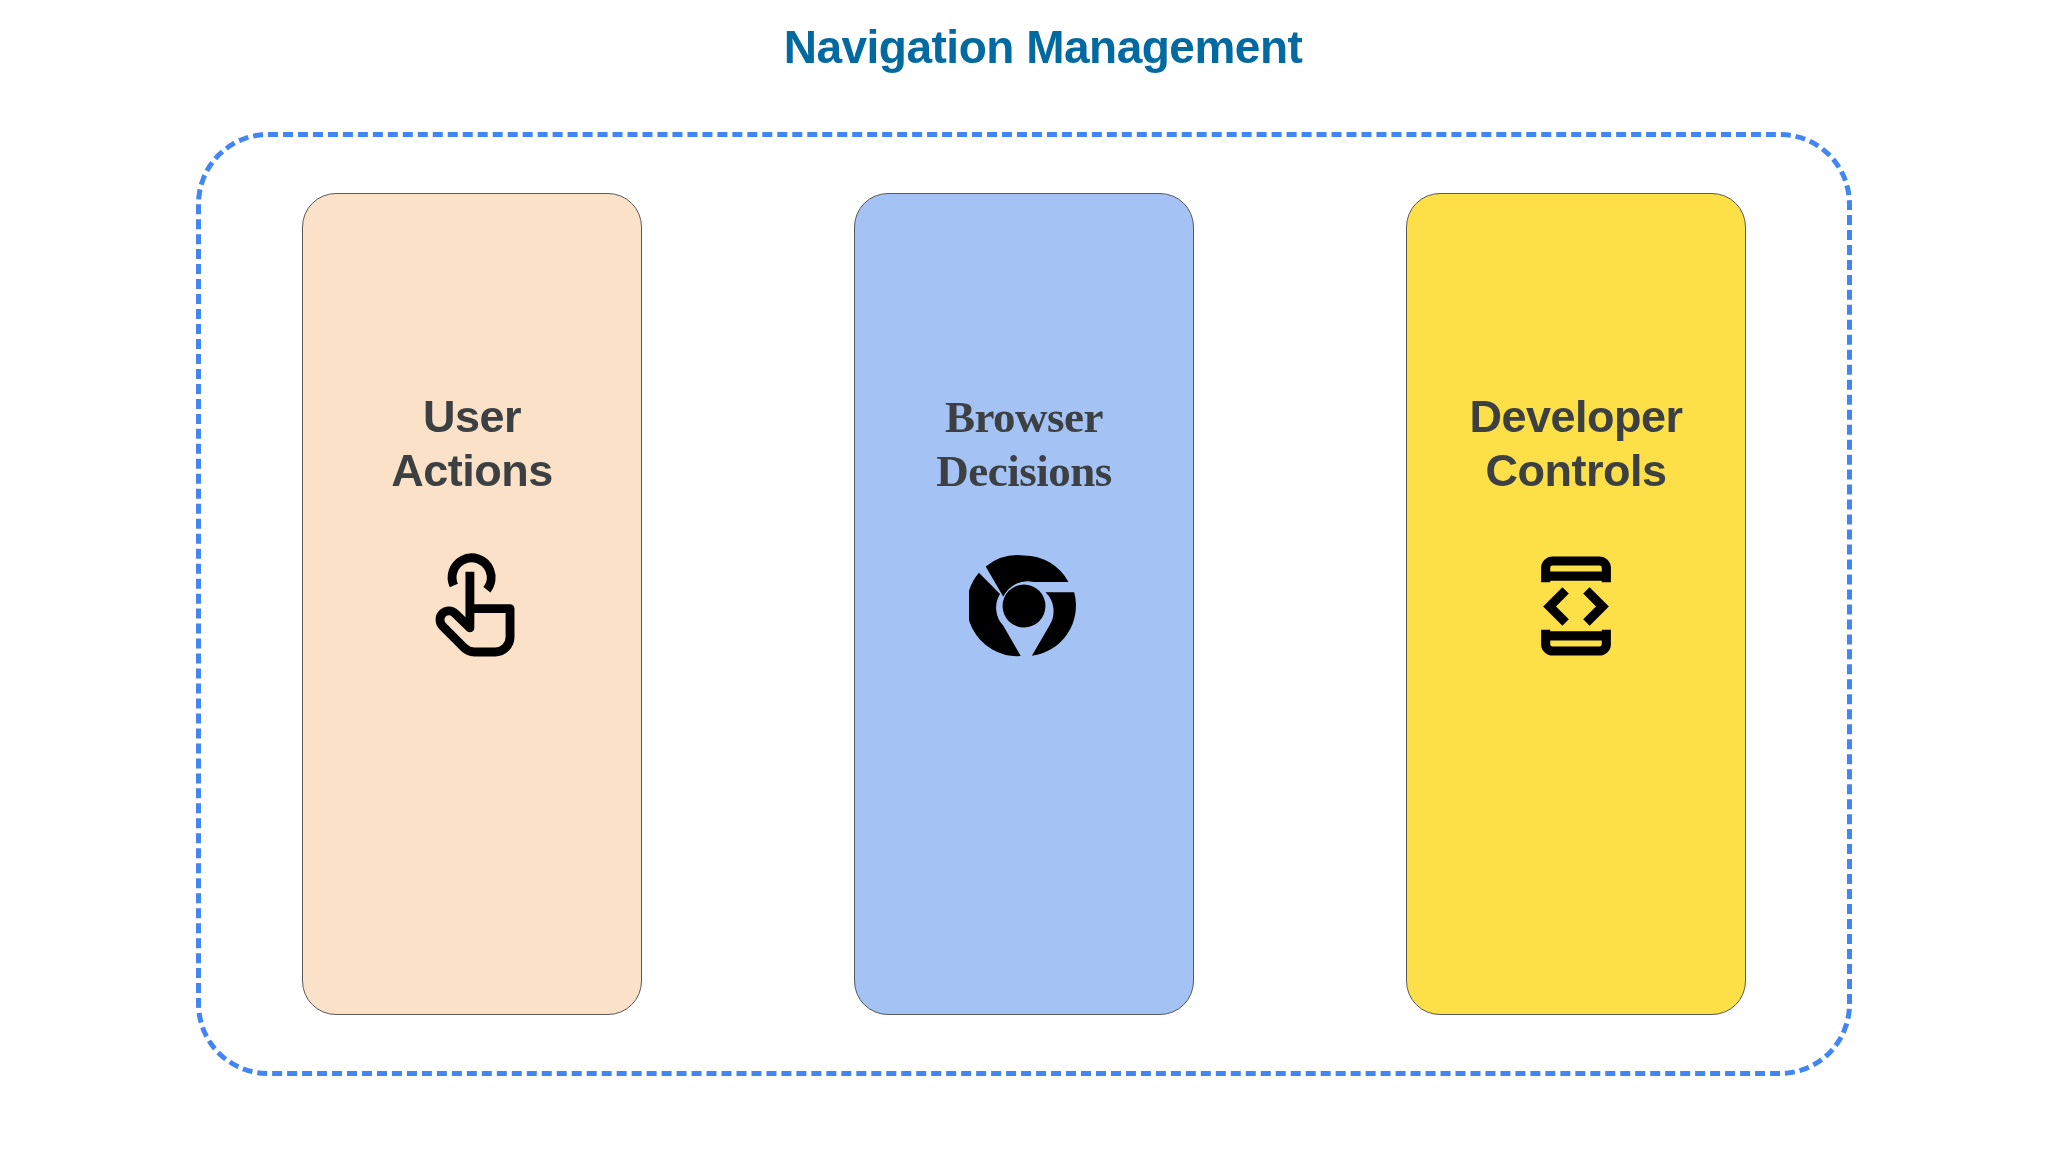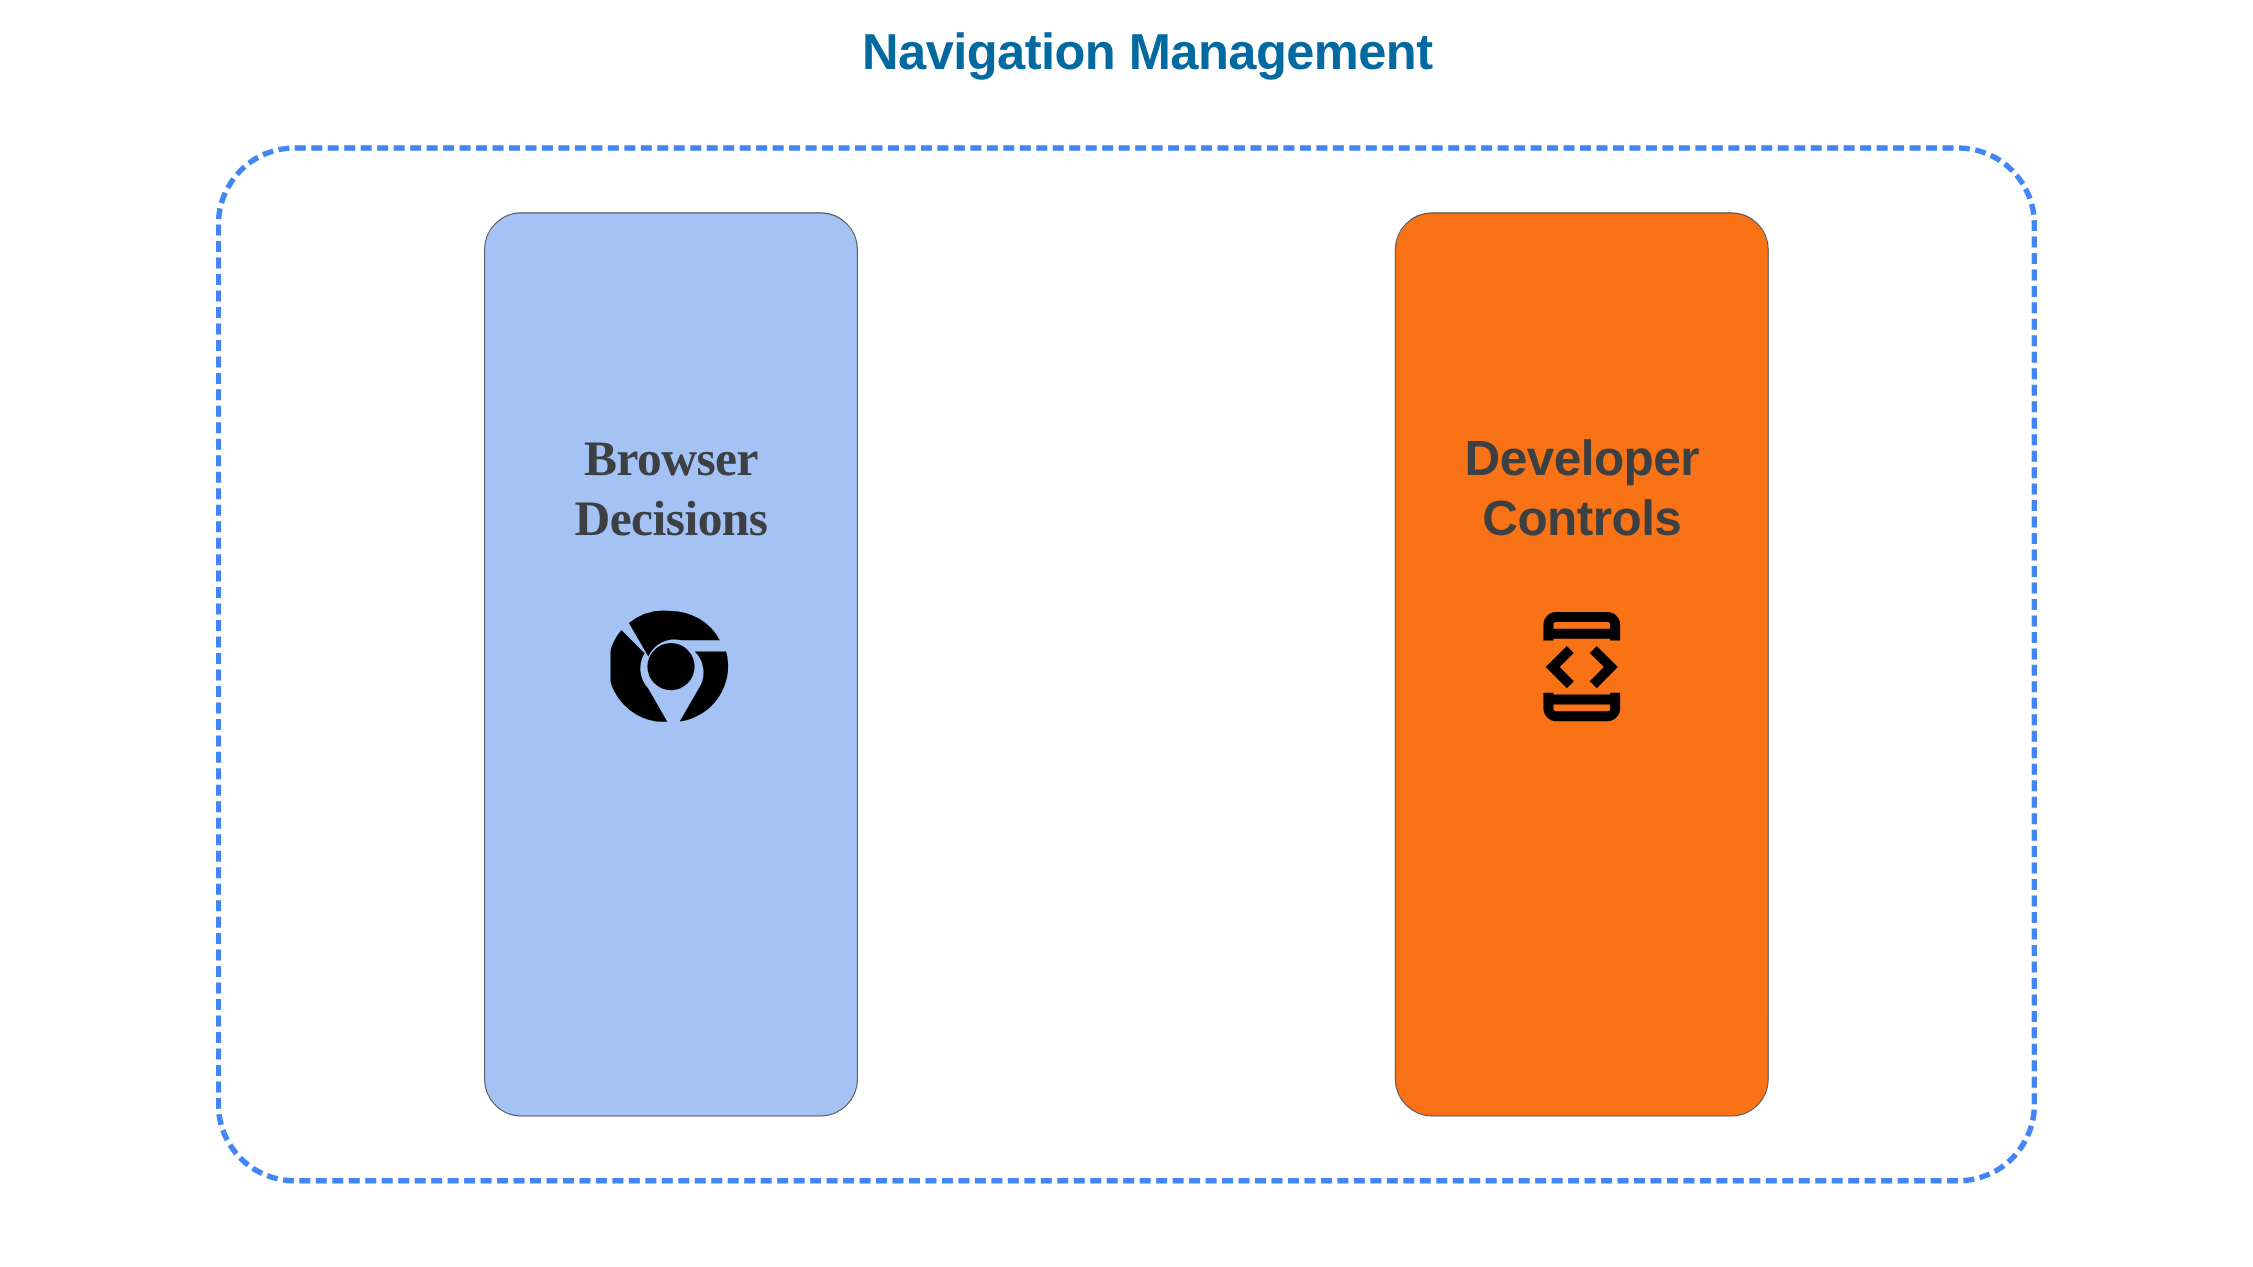--- a/index.html
+++ b/index.html
@@ -89,20 +89,33 @@
 </style>
 </head>
 <body style="background: rgb(255, 255, 255);">
 
 <div class="page-title" style="color: #0369a1; margin-left: 19px;">Navigation Management</div>
 
 <div class="dashed-container" style="border-color: rgb(66, 133, 244); border-radius: 72px;"></div>
 
 <div class="card-row">
 
+  <div class="card" id="card-0" style="background: rgb(250, 225, 200); border-color: rgb(89, 89, 89);">
+    <div class="card-label" style="color: rgb(60, 64, 67);">User
+Actions</div>
+    <div class="card-icon">
+      <svg width="112" height="112" viewBox="0 0 24 24" fill="none" stroke="#000000" stroke-width="1.9" stroke-linecap="square" stroke-linejoin="miter">
+
+        <path d="M8.1 7.6A4.2 4.2 0 0 1 9.9 2.2a4.2 4.2 0 0 1 5.9 2.1 4.2 4.2 0 0 1-.6 4.2" stroke-linecap="butt"></path>
+
+        <path d="M11.55 5.6v11.1L8.4 13.6a1.9 1.9 0 0 0-2.7 2.7l4.6 4.6c.6.6 1.4.95 2.25.95h4.4
+                 a3.2 3.2 0 0 0 3.2-3.2v-6.1h-8.6" stroke-linejoin="round"></path>
+      </svg>
+    </div>
+  </div>
 
   <div class="card" id="card-1" style="background: rgb(164, 194, 244); border-color: rgb(89, 89, 89); font-family: Liberation Serif, serif;">
     <div class="card-label" style="color: rgb(60, 64, 67);">Browser
 Decisions</div>
     <div class="card-icon">
       <svg width="110" height="110" viewBox="0 0 100 100" fill="#000000">
 
         <g>
 
           <path d="M50 4
@@ -123,21 +136,21 @@
                    L31.2 68.0
                    A24 24 0 0 1 28.2 39.0
                    Z"></path>
 
           <circle cx="50" cy="50" r="19.5"></circle>
         </g>
       </svg>
     </div>
   </div>
 
-  <div class="card" id="card-2" style="background: #f97316; border-color: rgb(89, 89, 89);">
+  <div class="card" id="card-2" style="background: #fde047; border-color: rgb(89, 89, 89);">
     <div class="card-label" style="color: rgb(60, 64, 67);">Developer
 Controls</div>
     <div class="card-icon">
       <svg width="104" height="116" viewBox="0 0 24 26" fill="none" stroke="#000000" stroke-width="2.1" stroke-linecap="butt">
 
         <path d="M5 7.5V4.2a1.6 1.6 0 0 1 1.6-1.6h10.8A1.6 1.6 0 0 1 19 4.2v3.3" stroke-linejoin="round"></path>
         <path d="M5 6.1h14"></path>
 
         <path d="M5 18.5v3.3a1.6 1.6 0 0 0 1.6 1.6h10.8a1.6 1.6 0 0 0 1.6-1.6v-3.3" stroke-linejoin="round"></path>
         <path d="M5 19.9h14"></path>

